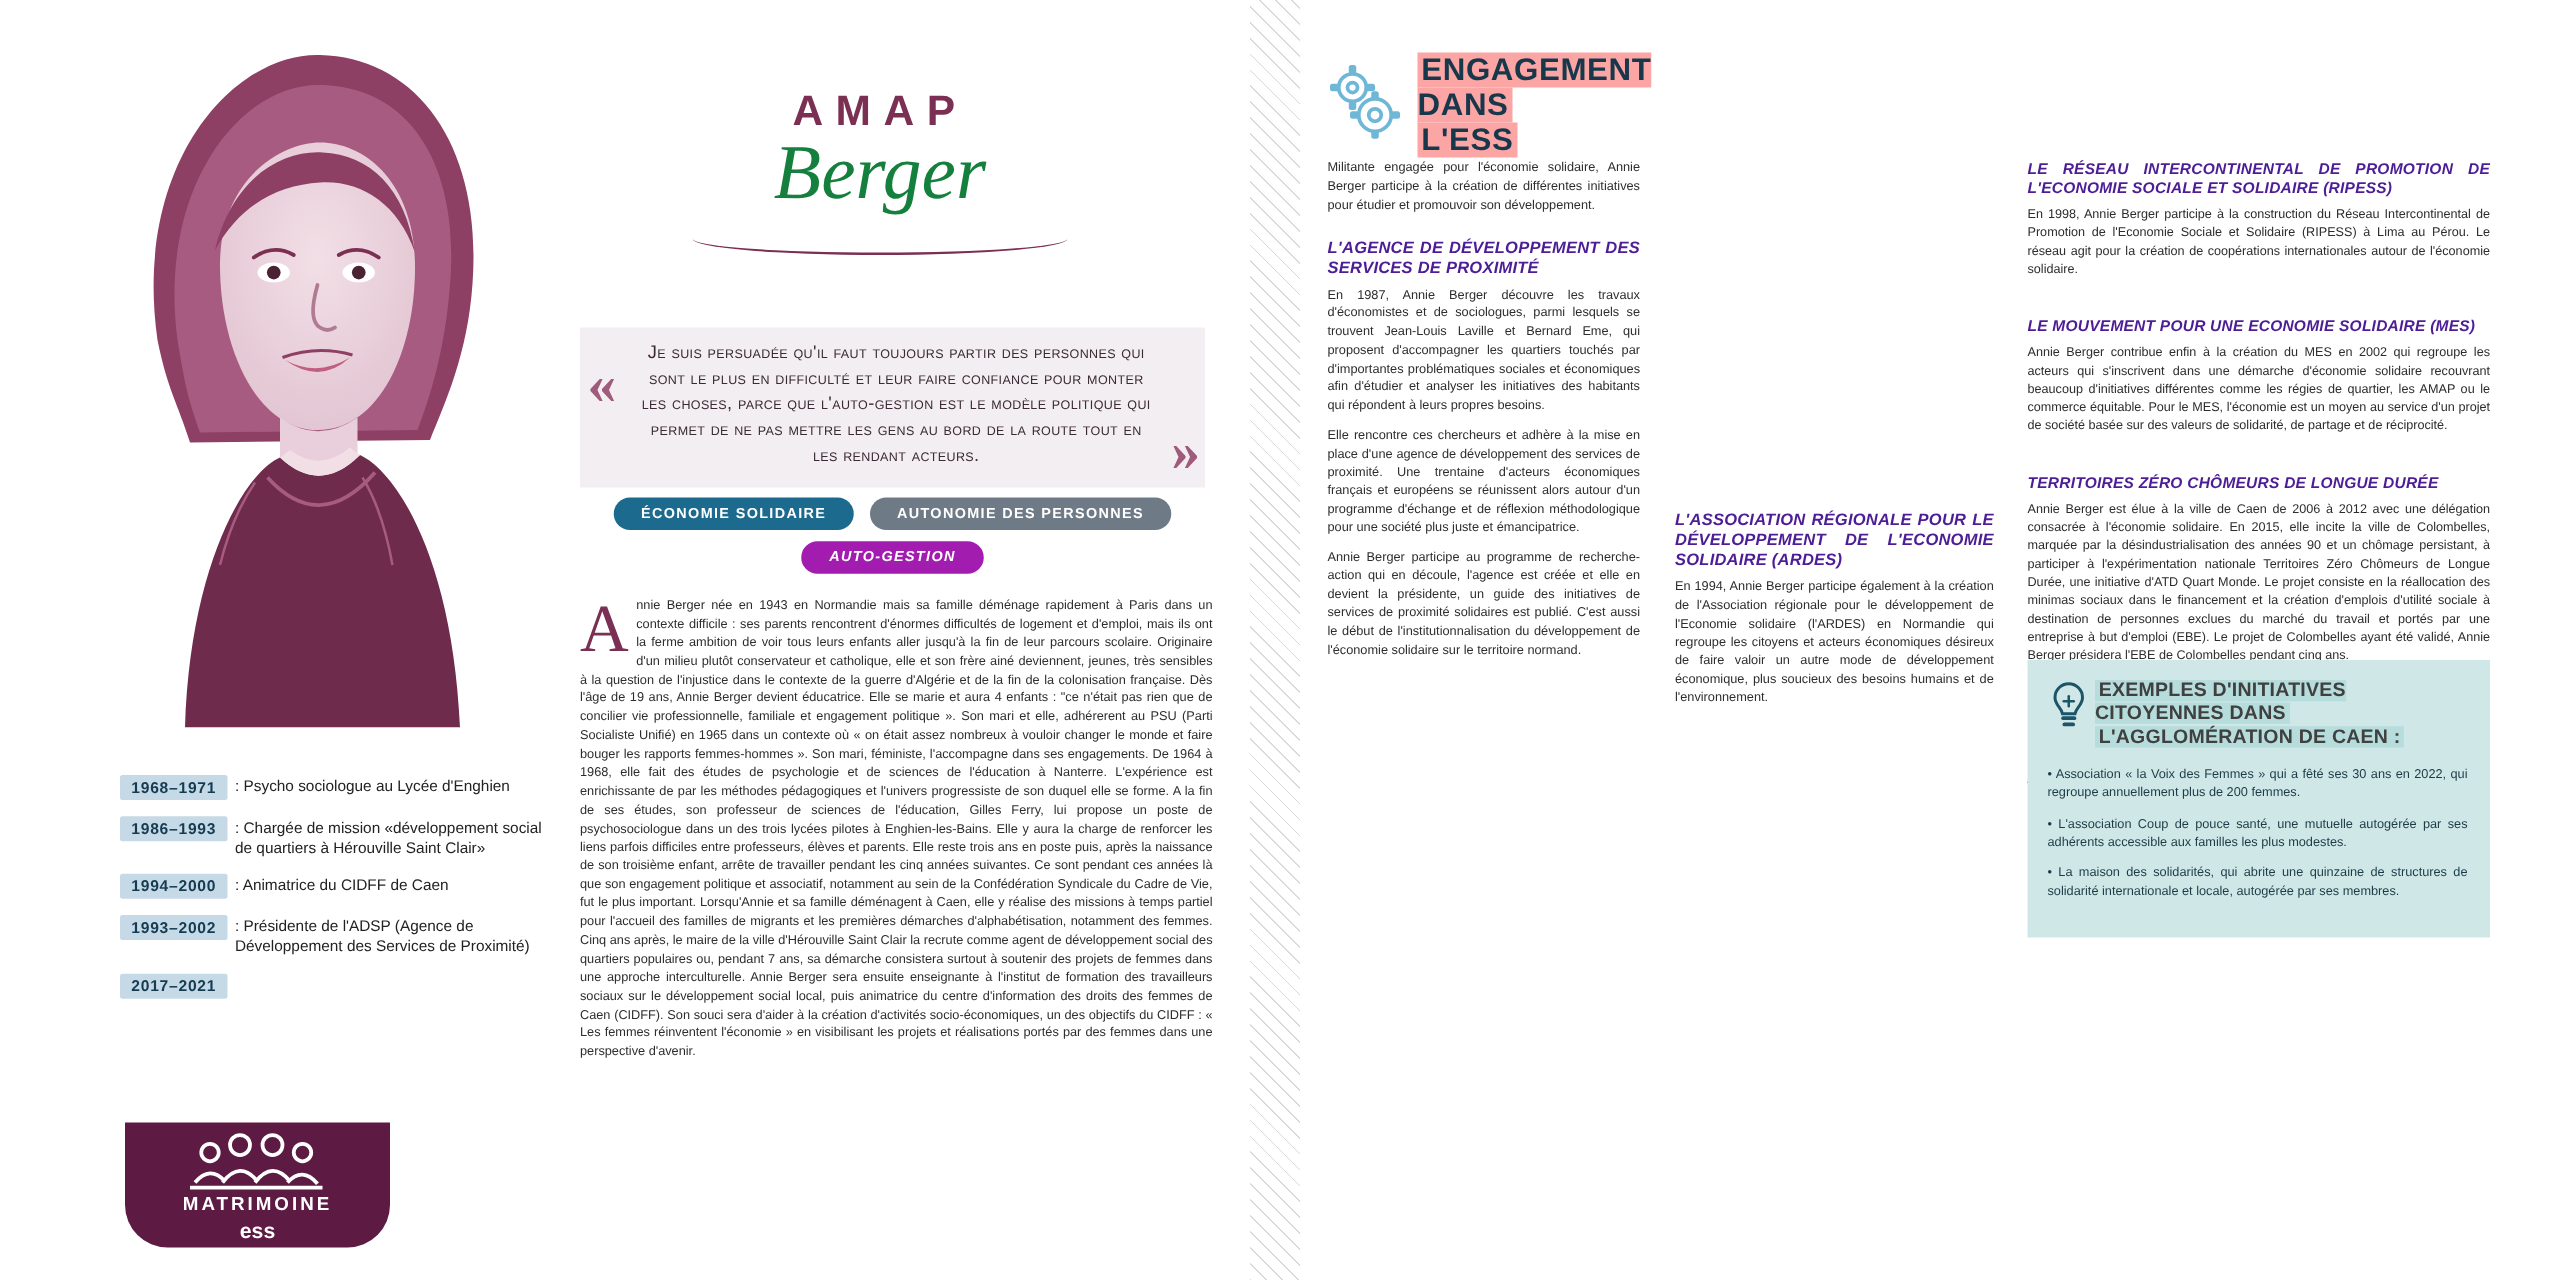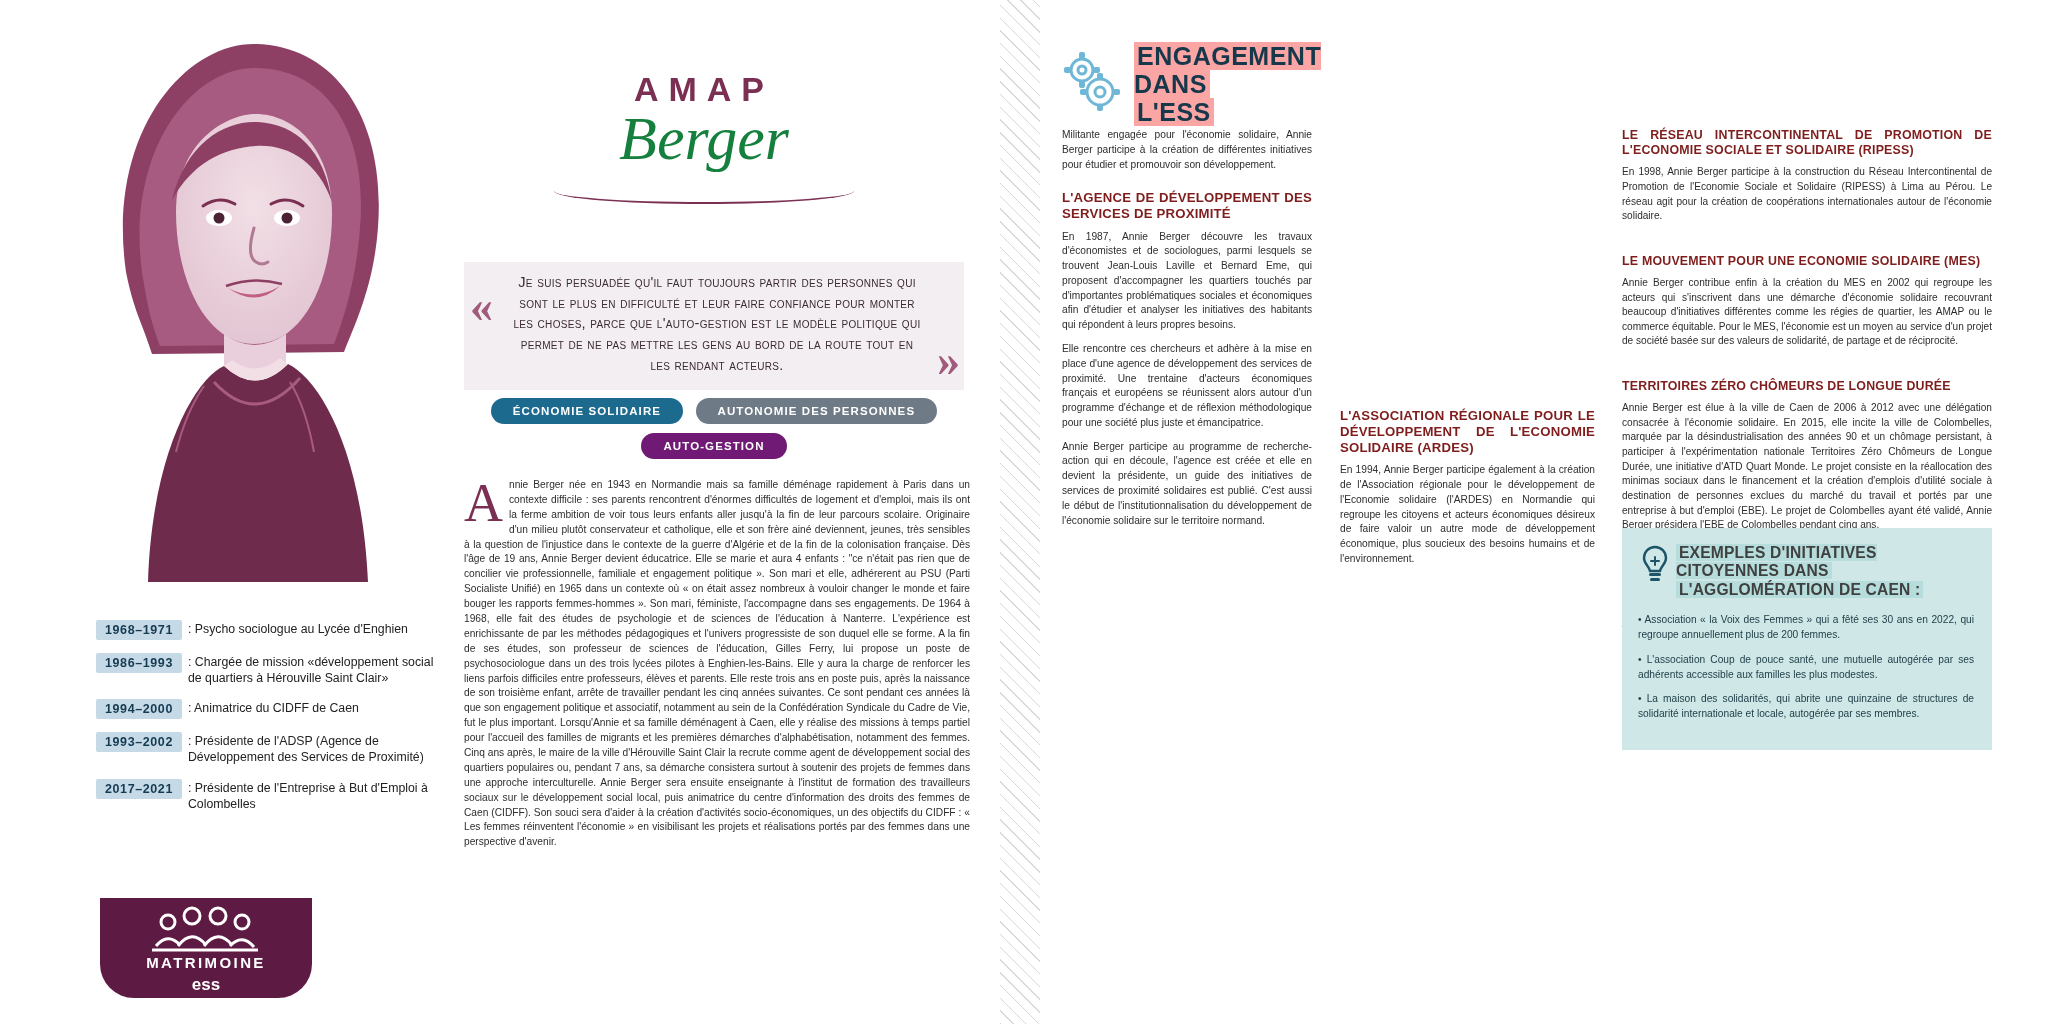--- a/index.html
+++ b/index.html
@@ -66,21 +66,21 @@
   .qm.open { left:6px; top:22px; }
   .qm.close { right:4px; bottom:6px; }
 
   .tags { position:absolute; left:420px; top:398px; width:500px; text-align:center; }
   .tag {
     display:inline-block; border-radius:20px; padding:7px 22px; margin:0 4px 9px;
     font-size:11.5px; font-weight:700; letter-spacing:1.1px; color:#ffffff;
   }
   .tag.blue { background:#1d6a8f; }
   .tag.grey { background:#6f7a87; }
-  .tag.teal { background:#701a75; }
+  .tag.teal { background:#a21caf;font-style:italic; }
 
   .bodytext {
     position:absolute; left:420px; top:478px; width:506px;
     font-size:10.2px; line-height:1.46; color:#2d2d2d; text-align:justify;
   }
   .dropcap {
     float:left; font-family:"Liberation Serif", serif; font-size:54px; line-height:42px;
     color:#7a2f53; padding:4px 6px 0 0; font-weight:400;
   }
 
@@ -109,22 +109,22 @@
     letter-spacing:.5px; line-height:1.12; text-transform:uppercase;
   }
   .eng-title .hl { background:#fca5a5; padding:0 3px; }
 
   .col { position:absolute; font-size:10.2px; line-height:1.45; color:#2d2d2d; text-align:justify; }
   .col1 { left:22px; top:128px; width:250px; }
   .col2 { left:300px; top:128px; width:255px; }
   .col3 { left:582px; top:128px; width:370px; }
 
   .sub {
-    font-size:13.2px; font-weight:700; color:#7f1d1d; line-height:1.22;
-    margin:30px 0 7px; text-transform:uppercase; letter-spacing:.2px;
+    font-size:13.2px; font-weight:700; color:#4c1d95; line-height:1.22;
+    margin:30px 0 7px; text-transform:uppercase; letter-spacing:.2px;font-style:italic;
   }
   .sub.first { margin-top:18px; }
   .col p { margin:0 0 9px; }
 
   .col3 .sub { font-size:12.4px; }
   .col3 p { font-size:10.1px; }
 
   .callout {
     position:absolute; left:582px; top:528px; width:370px; background:#cfe7e6;
     padding:16px 18px 18px 16px;
@@ -230,21 +230,20 @@
       <div class="tl-item">
         <span class="tl-years">1994–2000</span>
         <span class="tl-text">: Animatrice du CIDFF de Caen</span>
       </div>
       <div class="tl-item">
         <span class="tl-years">1993–2002</span>
         <span class="tl-text">: Présidente de l'ADSP (Agence de Développement des Services de Proximité)</span>
       </div>
       <div class="tl-item">
         <span class="tl-years">2017–2021</span>
-        <span class="tl-text">: Présidente de l'Entreprise à But d'Emploi à Colombelles</span>
       </div>
     </div>
 
     <div class="logo-matrimoine">
       <svg width="232" height="128" viewBox="0 0 232 128">
         <path d="M10 18 h212 a0 0 0 0 1 0 0 v66 a34 34 0 0 1 -34 34 h-144 a34 34 0 0 1 -34 -34 v-66 a0 0 0 0 1 0 0 z" fill="#5d1b43"></path>
         <g fill="none" stroke="#ffffff" stroke-width="3">
           <circle cx="78" cy="42" r="7"></circle>
           <circle cx="102" cy="36" r="8"></circle>
           <circle cx="128" cy="36" r="8"></circle>

